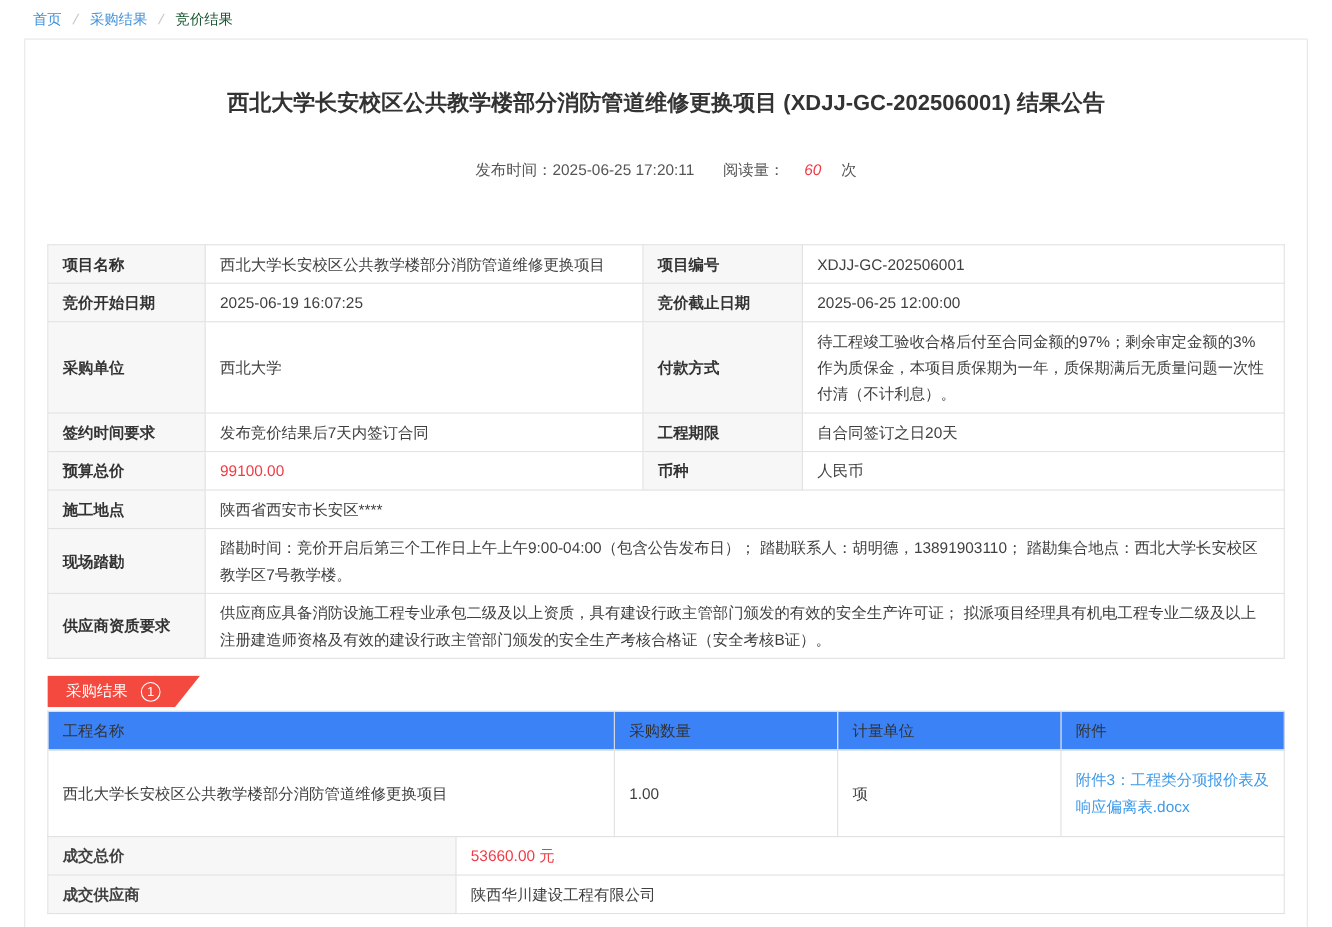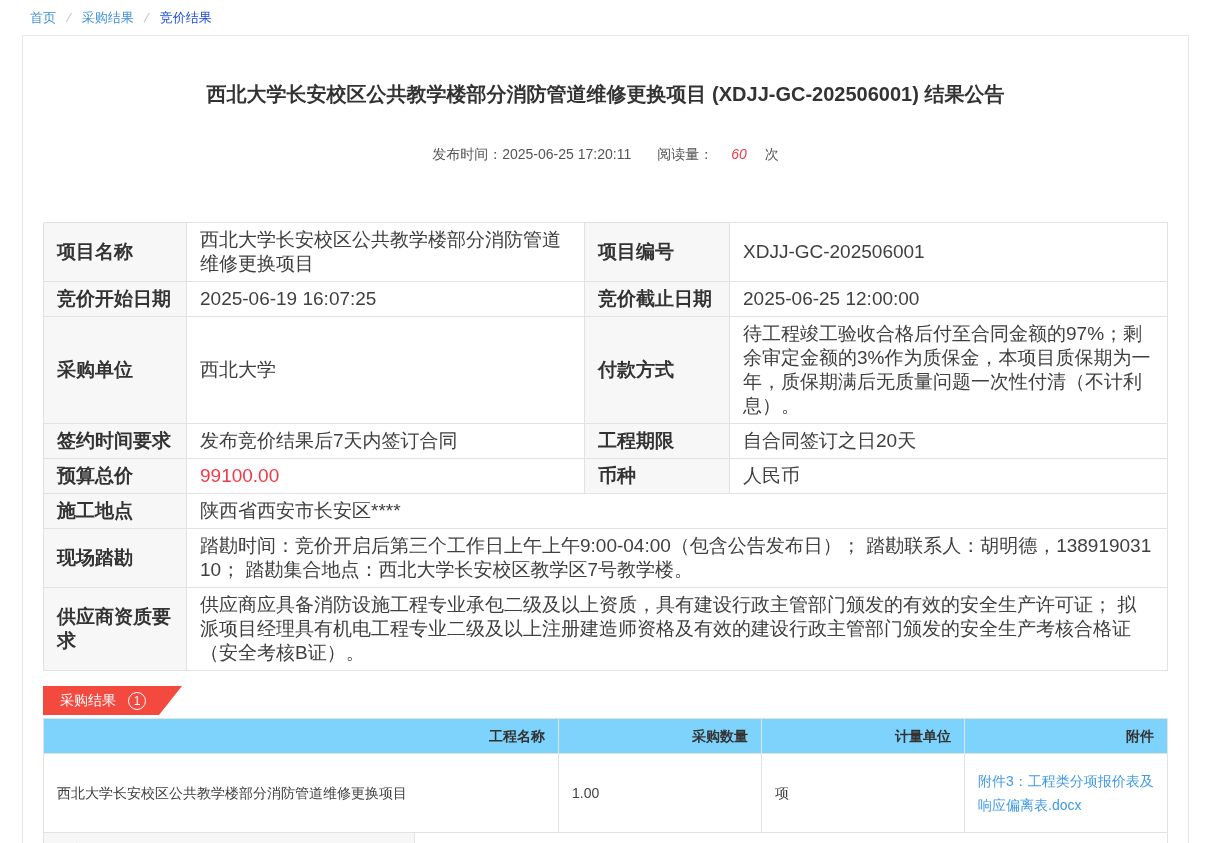--- a/index.html
+++ b/index.html
@@ -10,21 +10,21 @@
     width: 1211px;
   }
 
   
   .breadcrumb {
     display: flex; align-items: center; gap: 9px;
     padding: 9px 0 8px 30px; font-size: 13px; font-family: Liberation Mono, monospace;
   }
   .breadcrumb .crumb-link { color: #4091d8; cursor: pointer; text-decoration: none; }
   .breadcrumb .sep { color: #c8c8c8; }
-  .breadcrumb .crumb-current { color: #1d4ed8; }
+  .breadcrumb .crumb-current { color: #14532d; }
 
   
   .card {
     margin: 0 22px;
     border: 1px solid #e7e7e7;
     background: #fff;
     min-height: 800px;
     padding-bottom: 20px;
   }
   .page-title {
@@ -42,21 +42,21 @@
     color: #555;
   }
   .meta .views-wrap { margin-left: 26px; }
   .meta .views-count { color: #f13a45; font-style: italic; margin: 0 18px; }
 
   
   table { border-collapse: collapse; }
   .detail-table {
     width: calc(100% - 40px);
     margin: 58px 20px 12px;
-    font-size: 19px;
+    font-size: 14px;
     table-layout: fixed;
   }
   .detail-table td {
     border: 1px solid #e2e2e2;
     padding: 5px 13px;
     line-height: 24px;
     color: #404040;
     vertical-align: middle;
     word-break: break-all;
   }
@@ -93,24 +93,23 @@
   .result-table th, .result-table td, .result-bottom td {
     border: 1px solid #e2e2e2;
     padding: 5px 13px;
     line-height: 24px;
     text-align: left;
     color: #404040;
     vertical-align: middle;
     word-break: break-all;
   }
   .result-table th {
-    background: #7dd3fc;
-    font-weight: bold;
-    color: #333;
-    text-align: right;
+    background: #3b82f6;
+    font-weight: normal;
+    color: #333;
   }
   .result-table td { padding-top: 15px; padding-bottom: 15px; }
   .attachment-link { color: #3f9ae8; cursor: pointer; text-decoration: none; display: inline-block; }
 </style>
 </head>
 <body>
 
 <div class="breadcrumb">
   <a class="crumb-link">首页</a>
   <span class="sep">/</span>

